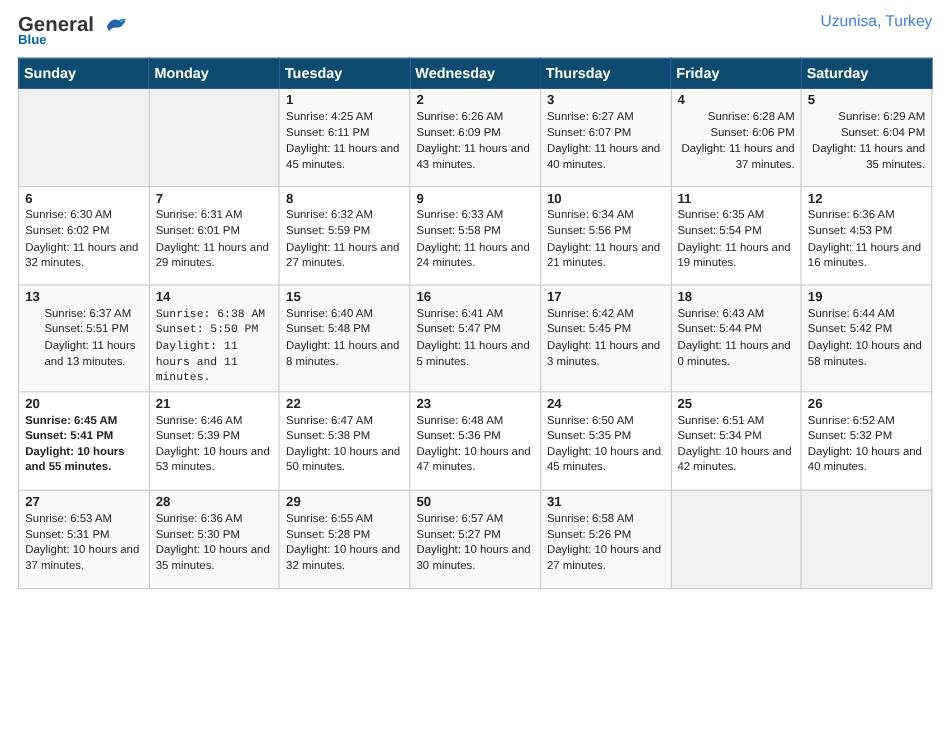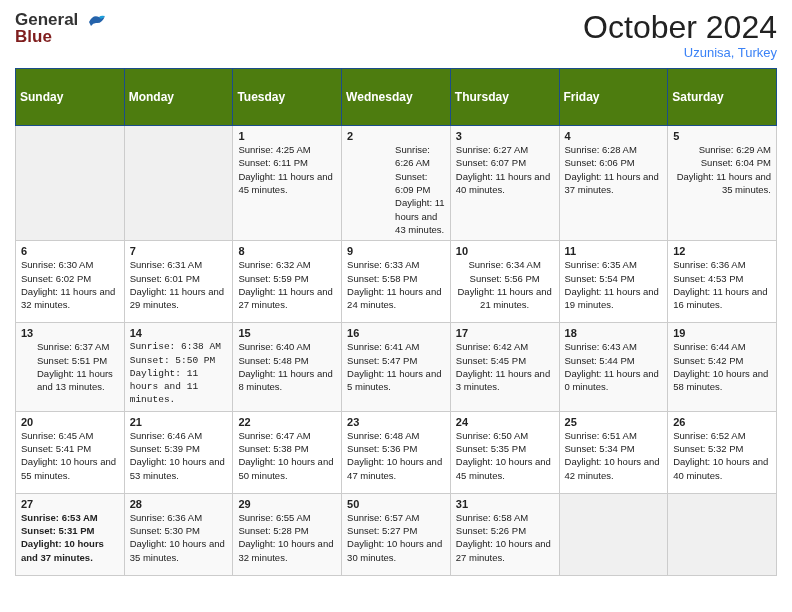--- a/index.html
+++ b/index.html
@@ -39,25 +39,25 @@
     .subtitle {
       font-size: 13px;
       color: #3b82f6;
     }
     .calendar {
       width: 100%;
       border-collapse: collapse;
       table-layout: fixed;
     }
     .calendar thead tr th {
-      background: #4d7c0f;
+      background: #0c4a6e;
       color: #fff;
       font-size: 12px;
       font-weight: bold;
-      padding: 21px 4px;
+      padding: 5px 4px;
       border: 1px solid #1a4d8a;
       text-align: left;
     }
     .calendar tbody tr td {
       border: 1px solid #ccc;
       vertical-align: top;
       padding: 4px 5px;
       font-size: 10px;
       color: #222;
       height: 82px;
@@ -92,27 +92,26 @@
     <div class="logo">
       <div>
         <div style="display:flex;align-items:center;gap:2px;">
           <div style="line-height:1.1;">
             <div style="font-size:17px;font-weight:bold;color:#333;">General
               <svg width="22" height="22" viewBox="0 0 22 22" style="vertical-align:middle;margin-left:2px;">
                 <path d="M4 12 Q8 4 14 7 Q18 9 20 6 Q17 14 11 13 Q8 13 6 16Z" fill="#2563ab"></path>
                 <path d="M14 7 Q16 5 20 6 Q18 8 16 9Z" fill="#1a9fdb"></path>
               </svg>
             </div>
-            <div style="font-size:17px;font-weight:bold;color:#7f1d1d;margin-top:-4px;">Blue</div>
+            <div style="font-size:11px;font-weight:bold;color:#0369a1;margin-top:-4px;">Blue</div>
           </div>
         </div>
       </div>
     </div>
     <div class="title-block">
-      <div class="month-title">October 2024</div>
       <div class="subtitle">Uzunisa, Turkey</div>
     </div>
   </div>
 
   <table class="calendar">
     <thead>
       <tr id="weekday-header">
           <th>Sunday</th>
           <th>Monday</th>
           <th>Tuesday</th>
@@ -127,33 +126,33 @@
           <td class="empty-cell"></td>
           <td class="empty-cell"></td>
           <td>
             <span class="day-num">1</span>
             <div class="day-info" style="white-space: pre-line;">Sunrise: 4:25 AM
 Sunset: 6:11 PM
 Daylight: 11 hours and 45 minutes.</div>
           </td>
           <td>
             <span class="day-num">2</span>
-            <div class="day-info" style="white-space: pre-line; margin-left: 48px;">Sunrise: 6:26 AM
+            <div class="day-info" style="white-space: pre-line;">Sunrise: 6:26 AM
 Sunset: 6:09 PM
 Daylight: 11 hours and 43 minutes.</div>
           </td>
           <td>
             <span class="day-num">3</span>
             <div class="day-info" style="white-space: pre-line;">Sunrise: 6:27 AM
 Sunset: 6:07 PM
 Daylight: 11 hours and 40 minutes.</div>
           </td>
           <td>
             <span class="day-num">4</span>
-            <div class="day-info" style="white-space: pre-line;">Sunrise: 6:28 AM
+            <div class="day-info" style="white-space: pre-line; text-align: right;">Sunrise: 6:28 AM
 Sunset: 6:06 PM
 Daylight: 11 hours and 37 minutes.</div>
           </td>
           <td>
             <span class="day-num">5</span>
             <div class="day-info" style="white-space: pre-line; text-align: right;">Sunrise: 6:29 AM
 Sunset: 6:04 PM
 Daylight: 11 hours and 35 minutes.</div>
           </td>
         </tr>
@@ -177,21 +176,21 @@
 Daylight: 11 hours and 27 minutes.</div>
           </td>
           <td>
             <span class="day-num">9</span>
             <div class="day-info" style="white-space: pre-line;">Sunrise: 6:33 AM
 Sunset: 5:58 PM
 Daylight: 11 hours and 24 minutes.</div>
           </td>
           <td>
             <span class="day-num">10</span>
-            <div class="day-info" style="white-space: pre-line; text-align: center;">Sunrise: 6:34 AM
+            <div class="day-info" style="white-space: pre-line;">Sunrise: 6:34 AM
 Sunset: 5:56 PM
 Daylight: 11 hours and 21 minutes.</div>
           </td>
           <td>
             <span class="day-num">11</span>
             <div class="day-info" style="white-space: pre-line;">Sunrise: 6:35 AM
 Sunset: 5:54 PM
 Daylight: 11 hours and 19 minutes.</div>
           </td>
           <td>
@@ -241,21 +240,21 @@
           <td>
             <span class="day-num">19</span>
             <div class="day-info" style="white-space: pre-line;">Sunrise: 6:44 AM
 Sunset: 5:42 PM
 Daylight: 10 hours and 58 minutes.</div>
           </td>
         </tr>
         <tr>
           <td>
             <span class="day-num">20</span>
-            <div class="day-info" style="white-space: pre-line;">Sunrise: 6:45 AM
+            <div class="day-info" style="white-space: pre-line; font-weight: bold;">Sunrise: 6:45 AM
 Sunset: 5:41 PM
 Daylight: 10 hours and 55 minutes.</div>
           </td>
           <td>
             <span class="day-num">21</span>
             <div class="day-info" style="white-space: pre-line;">Sunrise: 6:46 AM
 Sunset: 5:39 PM
 Daylight: 10 hours and 53 minutes.</div>
           </td>
           <td>
@@ -285,21 +284,21 @@
           <td>
             <span class="day-num">26</span>
             <div class="day-info" style="white-space: pre-line;">Sunrise: 6:52 AM
 Sunset: 5:32 PM
 Daylight: 10 hours and 40 minutes.</div>
           </td>
         </tr>
         <tr>
           <td>
             <span class="day-num">27</span>
-            <div class="day-info" style="white-space: pre-line; font-weight: bold;">Sunrise: 6:53 AM
+            <div class="day-info" style="white-space: pre-line;">Sunrise: 6:53 AM
 Sunset: 5:31 PM
 Daylight: 10 hours and 37 minutes.</div>
           </td>
           <td>
             <span class="day-num">28</span>
             <div class="day-info" style="white-space: pre-line;">Sunrise: 6:36 AM
 Sunset: 5:30 PM
 Daylight: 10 hours and 35 minutes.</div>
           </td>
           <td>

